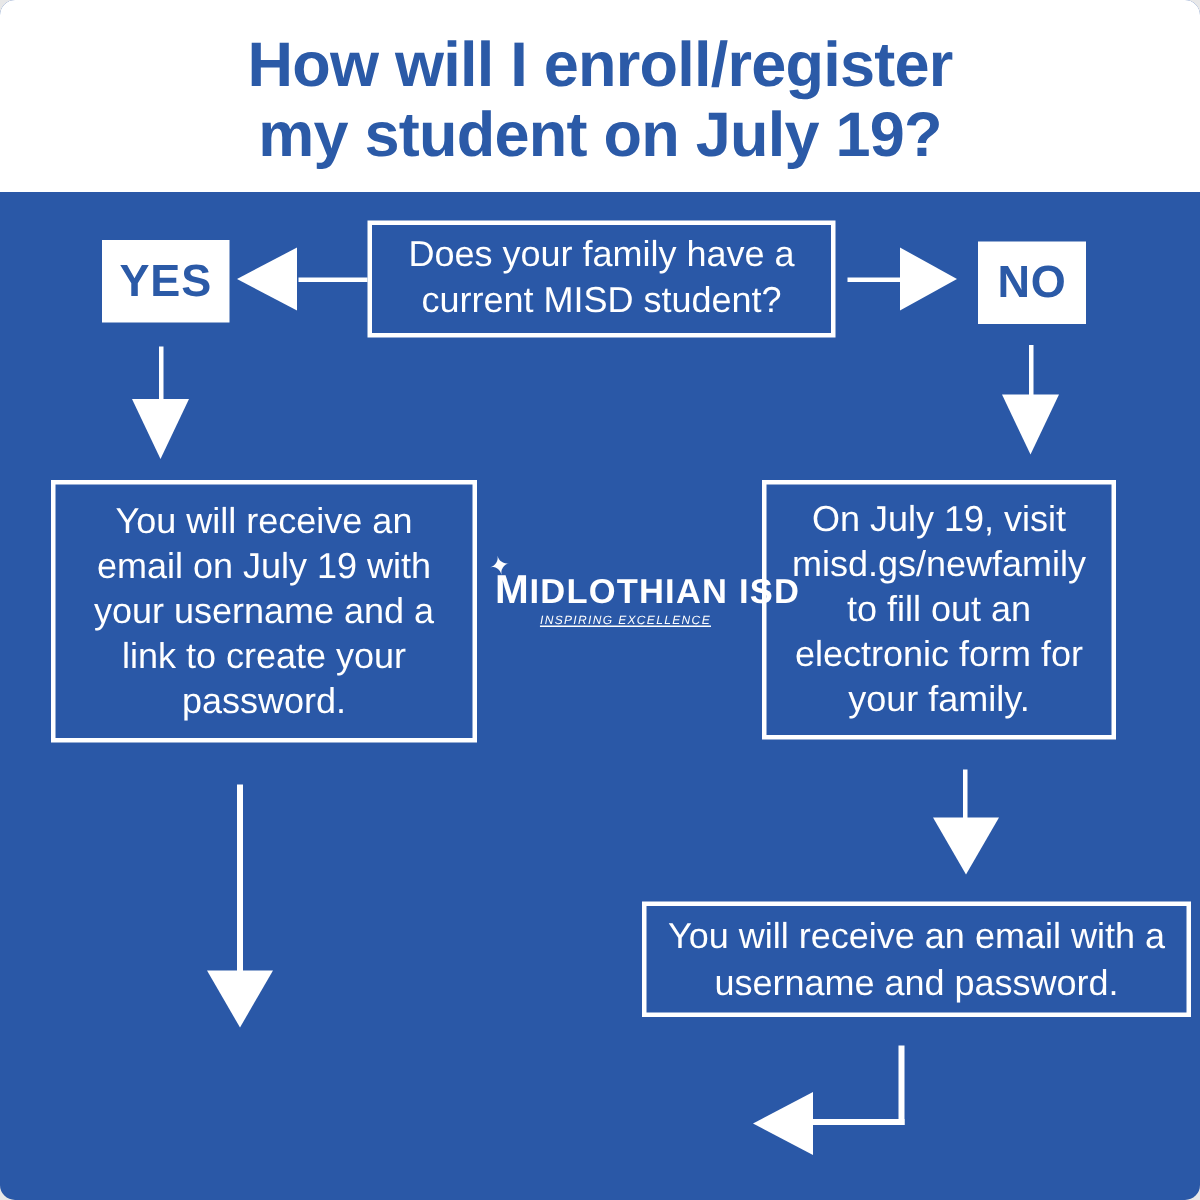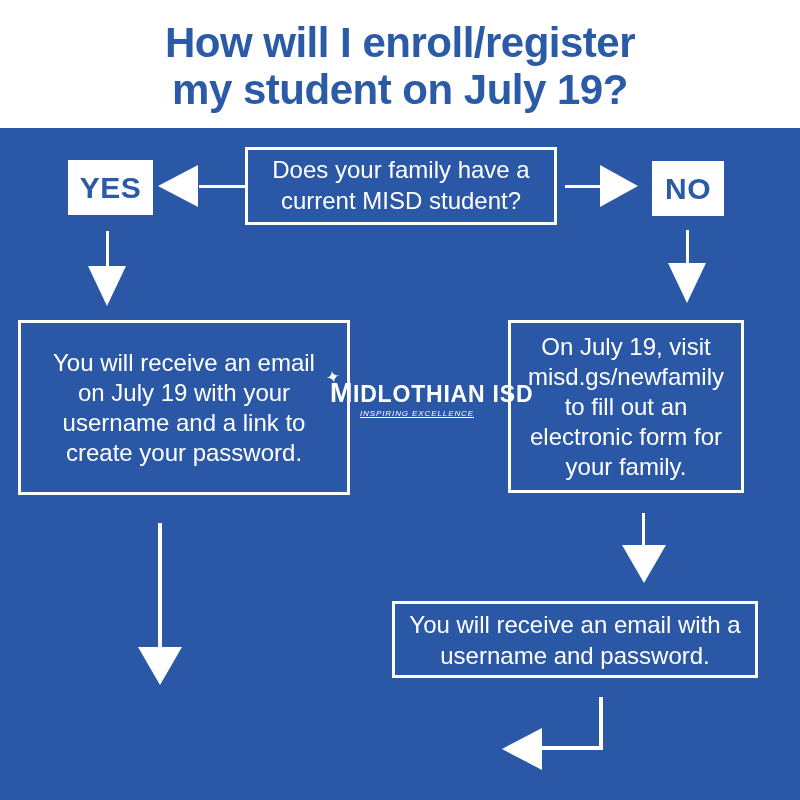--- a/index.html
+++ b/index.html
@@ -10,20 +10,21 @@
   *{margin:0;padding:0;box-sizing:border-box;}
   body{
     font-family:"Liberation Sans","DejaVu Sans",sans-serif;
     background:#e8e8e8;
   }
   .canvas{
     position:relative;
     width:800px;height:800px;
     background:var(--bg);
     overflow:hidden;
+    border-radius:10px;
   }
   
   .header{
     position:absolute;left:0;top:0;width:800px;height:128px;
     background:var(--white);
     display:flex;align-items:center;justify-content:center;
   }
   .title{
     color:var(--blue);
     font-size:42px;font-weight:bold;
@@ -35,23 +36,23 @@
   .obox{
     position:absolute;
     border:3px solid var(--white);
     color:var(--white);
     display:flex;flex-direction:column;
     align-items:center;justify-content:center;
     text-align:center;
   }
   .question-box{left:245px;top:147px;width:312px;height:78px;font-size:24px;line-height:1.28;}
   .info-box{font-size:24px;line-height:30px;}
-  .left-info{left:18px;top:320px;width:332px;height:175px;padding:16px 16px;}
+  .left-info{left:34px;top:320px;width:284px;height:175px;padding:16px 16px;}
   .right-info{left:508px;top:320px;width:236px;height:173px;padding:0 12px;}
-  .email-box{left:392px;top:601px;width:366px;height:77px;font-size:24px;line-height:31px;padding:0 14px;}
+  .email-box{left:428px;top:601px;width:366px;height:77px;font-size:24px;line-height:31px;padding:0 14px;}
   .obox b{font-weight:normal;}
   
   .tag{
     position:absolute;background:var(--white);color:var(--blue);
     font-weight:bold;display:flex;align-items:center;justify-content:center;
     letter-spacing:0.5px;
   }
   .tag-yes{left:68px;top:160px;width:85px;height:55px;font-size:30px;}
   .tag-no{left:652px;top:161px;width:72px;height:55px;font-size:30px;}
   

